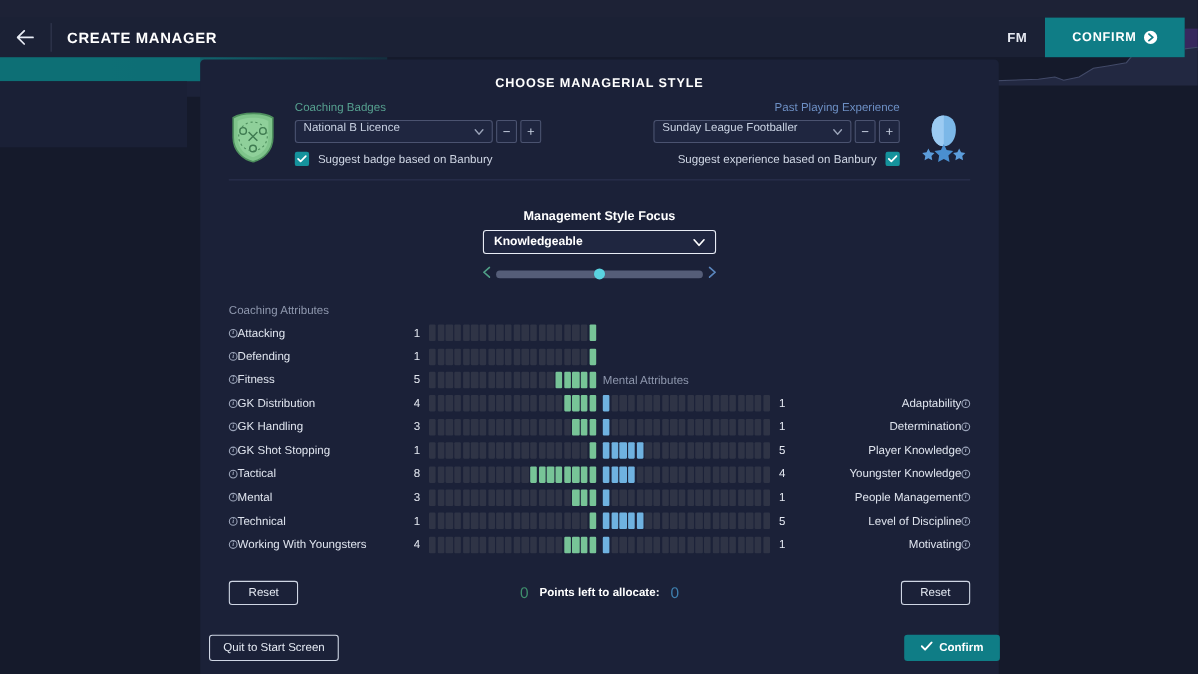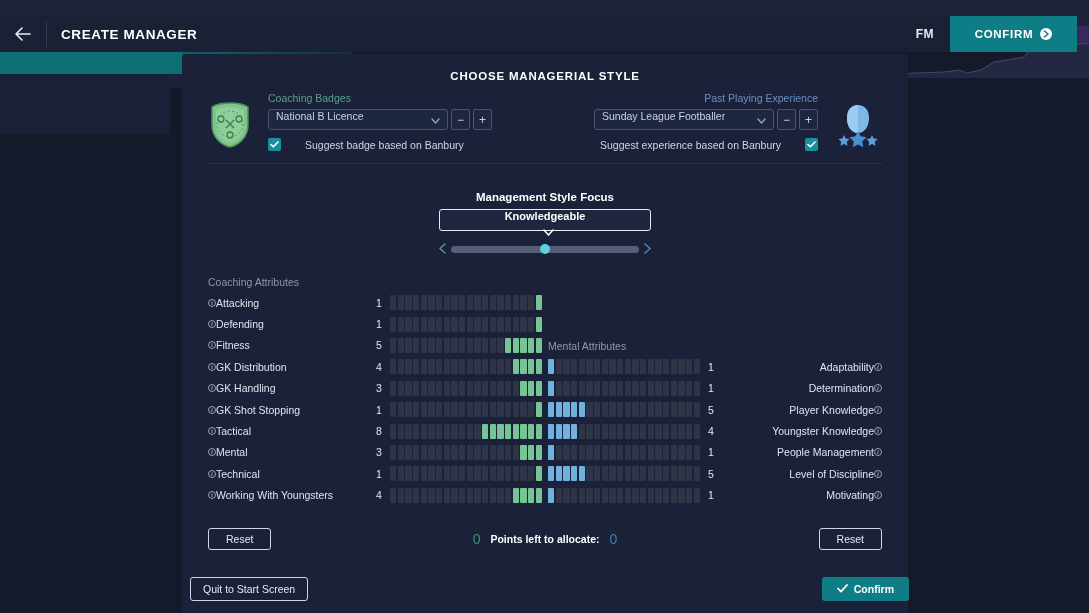--- a/index.html
+++ b/index.html
@@ -129,21 +129,21 @@
                      overflow:hidden; text-overflow: ellipsis; }
   .chev { flex: 0 0 auto; margin-left: 6px; }
   .step-btn {
     width: 19px; height: 21px; border: 1px solid #4b5370;
     background: #1f2640; color: #c9d2e2;
     display:flex; align-items:center; justify-content:center;
     font-size: 12px; line-height: 1; cursor: pointer;
     margin-left: 3px; border-radius: 2px;
   }
 
-  .check-row { display:flex; align-items:center; gap: 24px; margin-top: 8px; }
+  .check-row { display:flex; align-items:center; gap: 8px; margin-top: 8px; }
   .check-row.right { justify-content: flex-end; }
   .checkbox {
     width: 13px; height: 13px; border-radius: 2px; background: #15929c;
     display:flex; align-items:center; justify-content:center; cursor:pointer;
     flex: 0 0 13px;
   }
   .check-label { color:#cfd6e4; font-size: 10.5px; }
 
   .hr {
     height: 1px; background: #2b3250;
@@ -153,21 +153,21 @@
   
   .focus-title {
     text-align:center; color:#ffffff; font-size: 11.5px; font-weight:bold;
     margin-top: 27px;
   }
   .focus-select {
     width: 212px; height: 22px; margin: 6px auto 0 auto;
     border: 1px solid #e8ecf5; border-radius: 3px;
     background: #1f2640;
     display:flex; align-items:center; justify-content:space-between;
-    padding: 0 9px; cursor: pointer; flex-direction: column;
+    padding: 0 9px; cursor: pointer;
   }
   .focus-select .val { color:#ffffff; font-size: 11px; font-weight: bold; }
 
   .slider-wrap {
     width: 212px; margin: 9px auto 0 auto;
     display:flex; align-items:center; gap: 5px;
   }
   .slider-arrow { cursor: pointer; flex: 0 0 auto; }
   .slider-track {
     flex:1; height: 7px; border-radius: 4px; background: #555d78;

